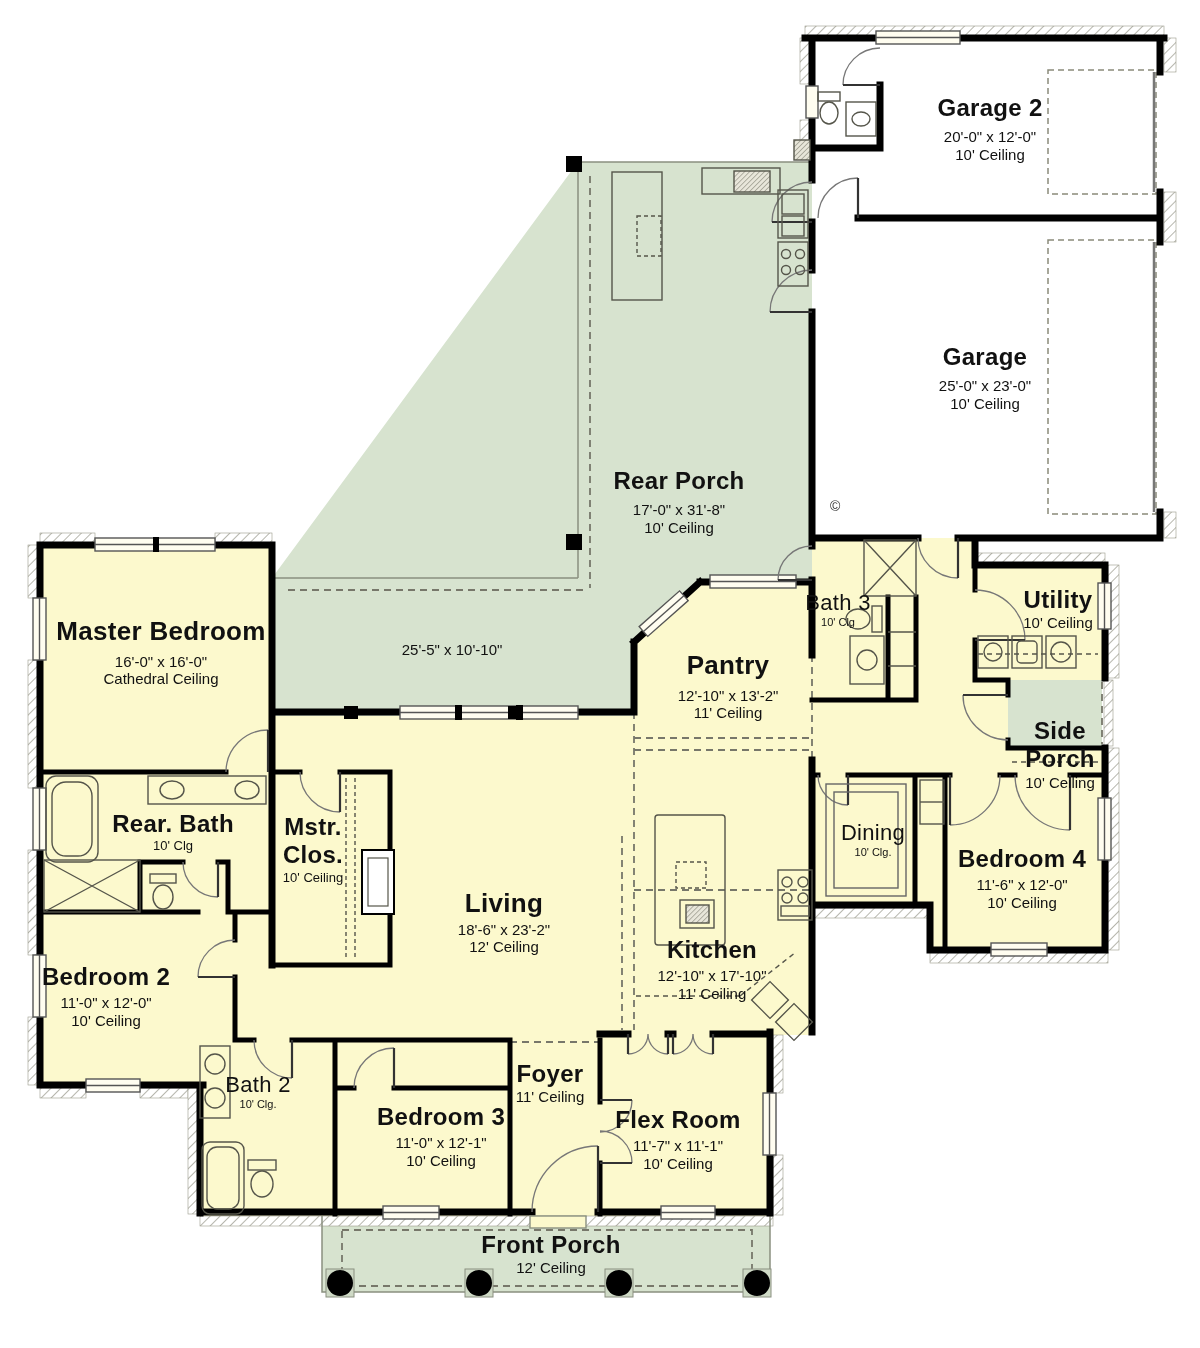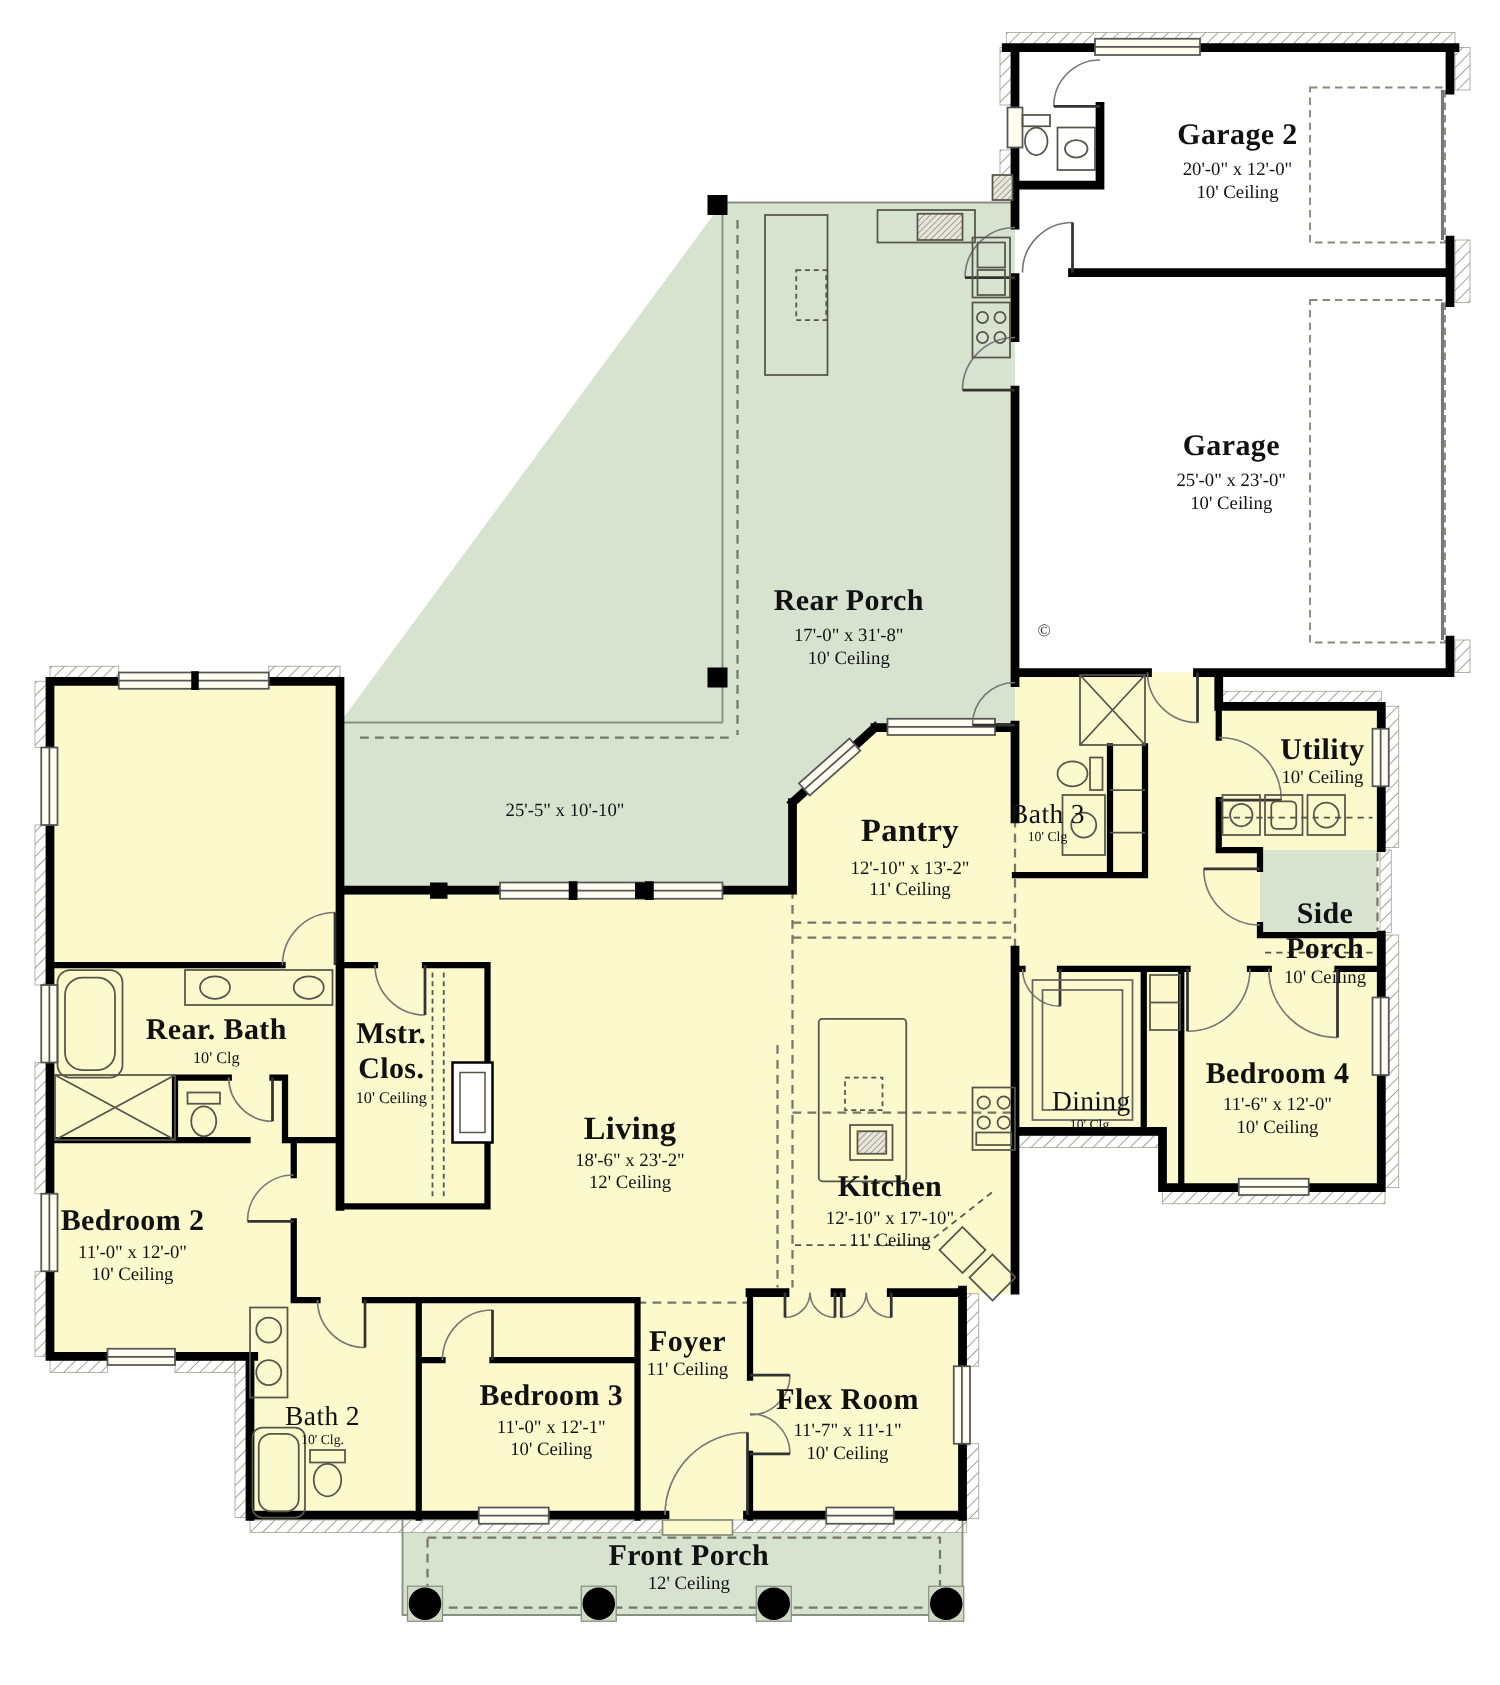--- a/index.html
+++ b/index.html
@@ -1,23 +1,23 @@
 <!DOCTYPE html>
 <html><head>
 <meta charset="utf-8">
 <style>
   html,body{margin:0;padding:0;background:#ffffff;}
   .plan{position:relative;width:1200px;height:1348px;background:#ffffff;overflow:hidden;
-        font-family:Liberation Serif, serif;border-radius:17px;}
+        font-family:Liberation Sans, sans-serif;border-radius:17px;}
   .plan svg{position:absolute;left:0;top:0;}
   .label{position:absolute;transform:translateX(-50%);text-align:center;color:#111;
          line-height:1.18;white-space:nowrap;}
   .rname{font-weight:700;font-size:24px;letter-spacing:.3px;}
   .rname.lg{font-size:26px;}
-  .rname.rg{font-weight:400;font-size:22px;margin-top:48px;}
+  .rname.rg{font-weight:400;font-size:22px;}
   .rname.wrap{white-space:normal;margin-top:36px;}
   .rdims{font-size:15px;margin-top:6px;}
   .rceil{font-size:15px;}
   .rceil.md{font-size:13px;}
   .rceil.sm{font-size:11px;}
   .copy{position:absolute;font-size:14px;color:#333;}
 </style>
 </head>
 <body>
 
@@ -334,20 +334,25 @@
   <div class="rceil">10' Ceiling</div>
 </div>
 <div class="label" style="left:679px;top:467px">
   <div class="rname">Rear Porch</div>
   <div class="rdims">17'-0" x 31'-8"</div>
   <div class="rceil">10' Ceiling</div>
 </div>
 <div class="label" style="left:452px;top:641px">
   <div class="rdims" style="margin-top:0">25'-5" x 10'-10"</div>
 </div>
+<div class="label" style="left:161px;top:616px">
+  <div class="rname lg">Master Bedroom</div>
+  <div class="rdims">16'-0" x 16'-0"</div>
+  <div class="rceil">Cathedral Ceiling</div>
+</div>
 <div class="label" style="left:728px;top:650px">
   <div class="rname lg">Pantry</div>
   <div class="rdims">12'-10" x 13'-2"</div>
   <div class="rceil">11' Ceiling</div>
 </div>
 <div class="label" style="left:838px;top:590px">
   <div class="rname rg">Bath 3</div>
   <div class="rceil sm">10' Clg</div>
 </div>
 <div class="label" style="left:1058px;top:586px">

